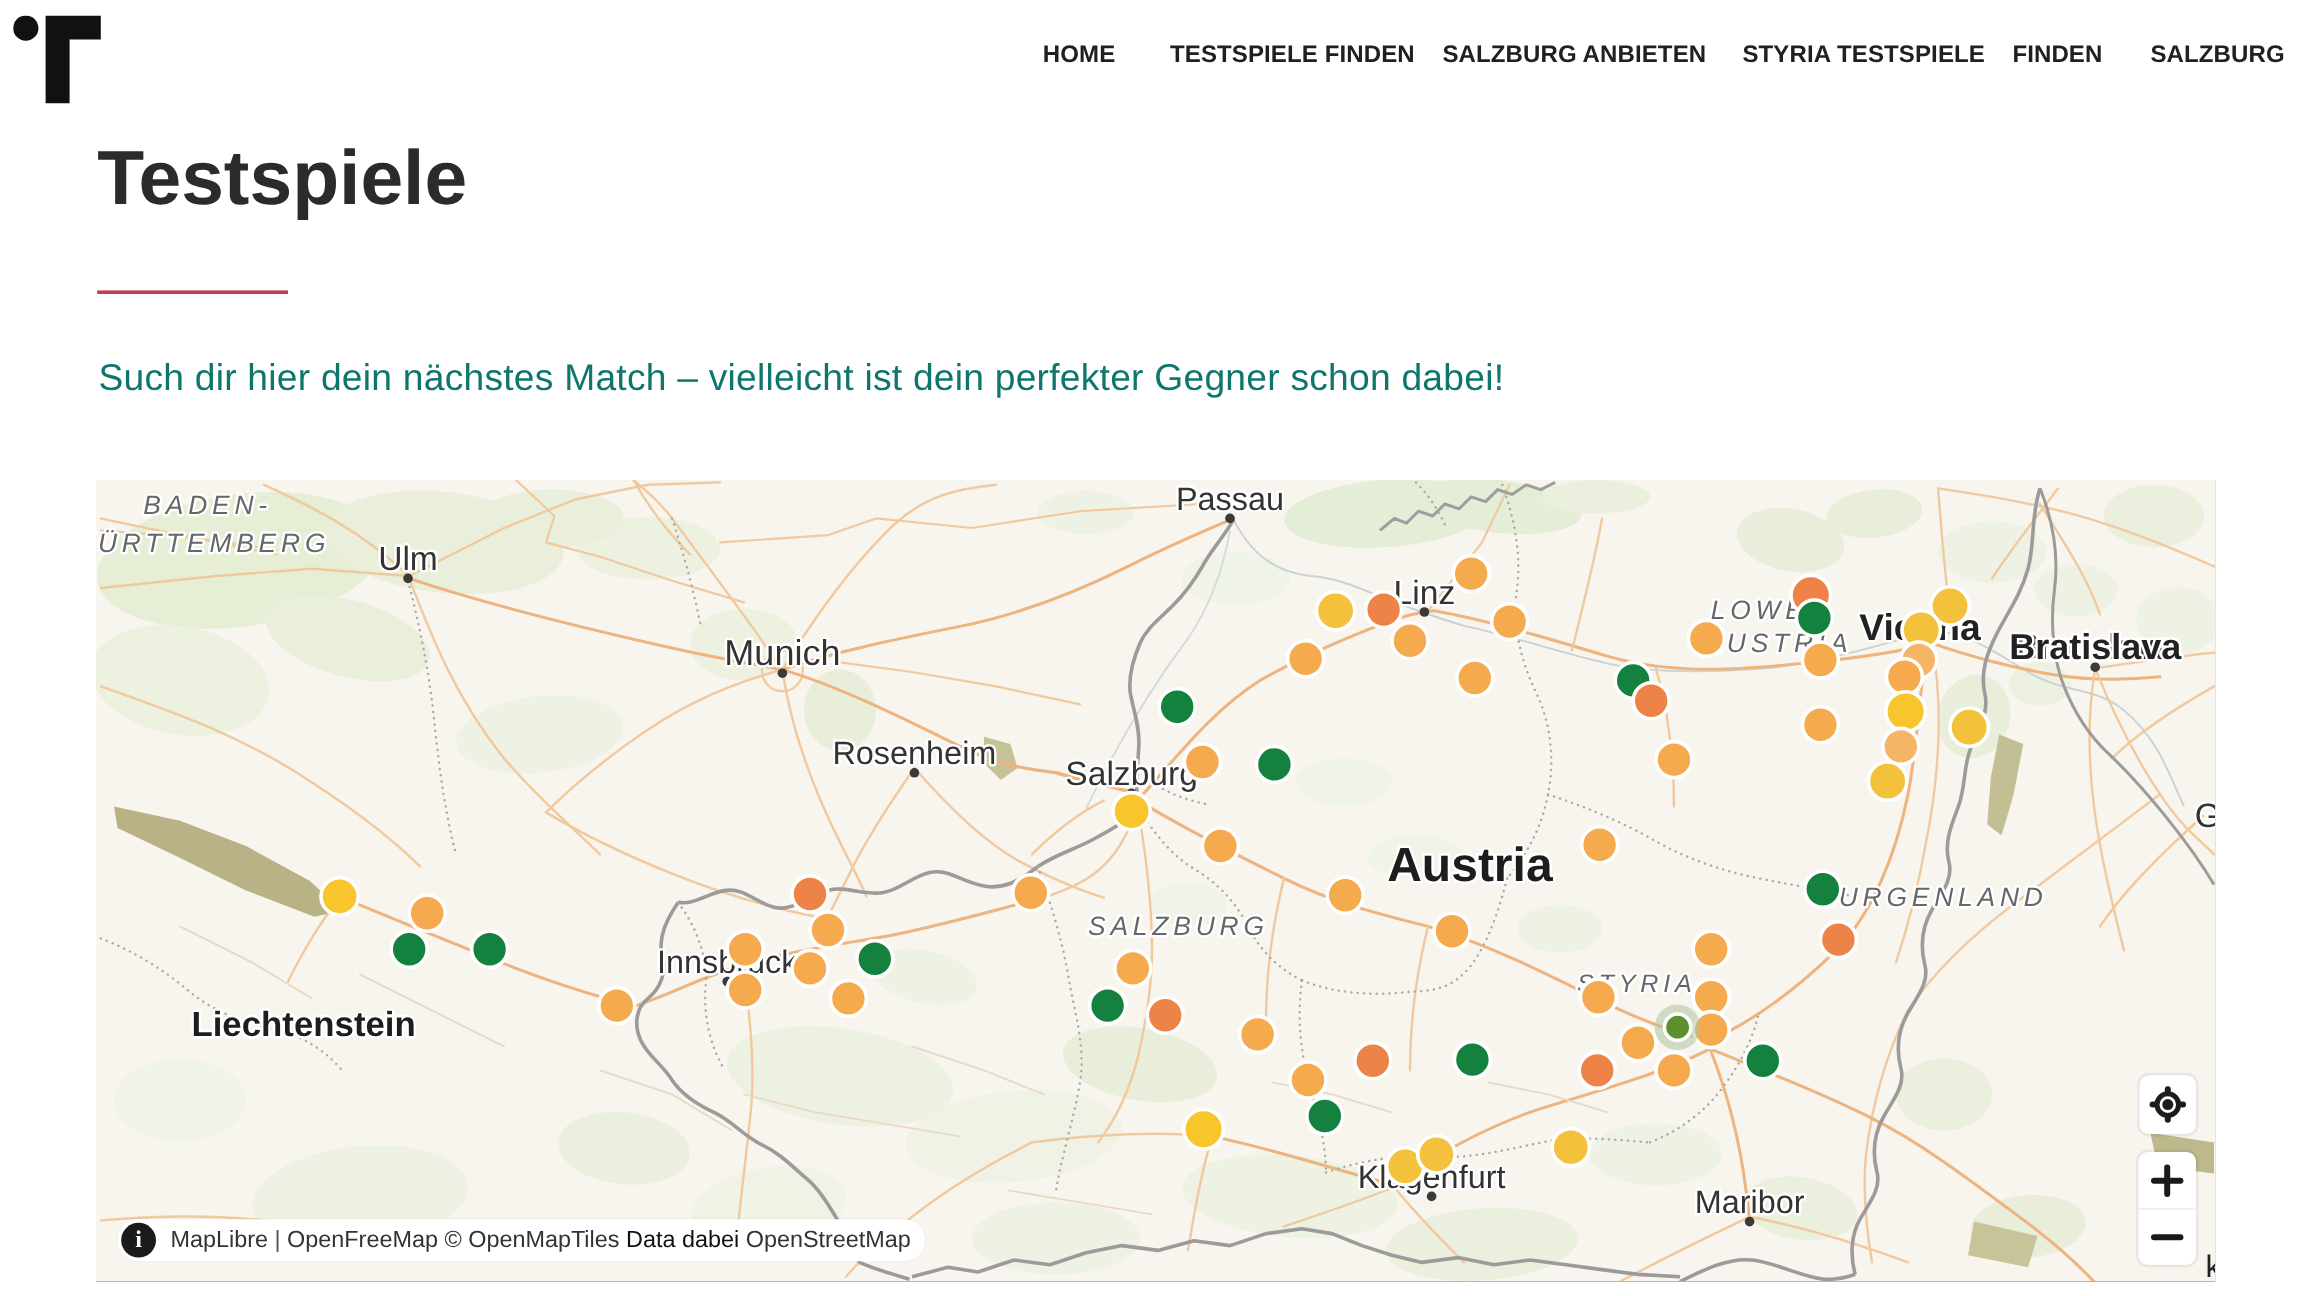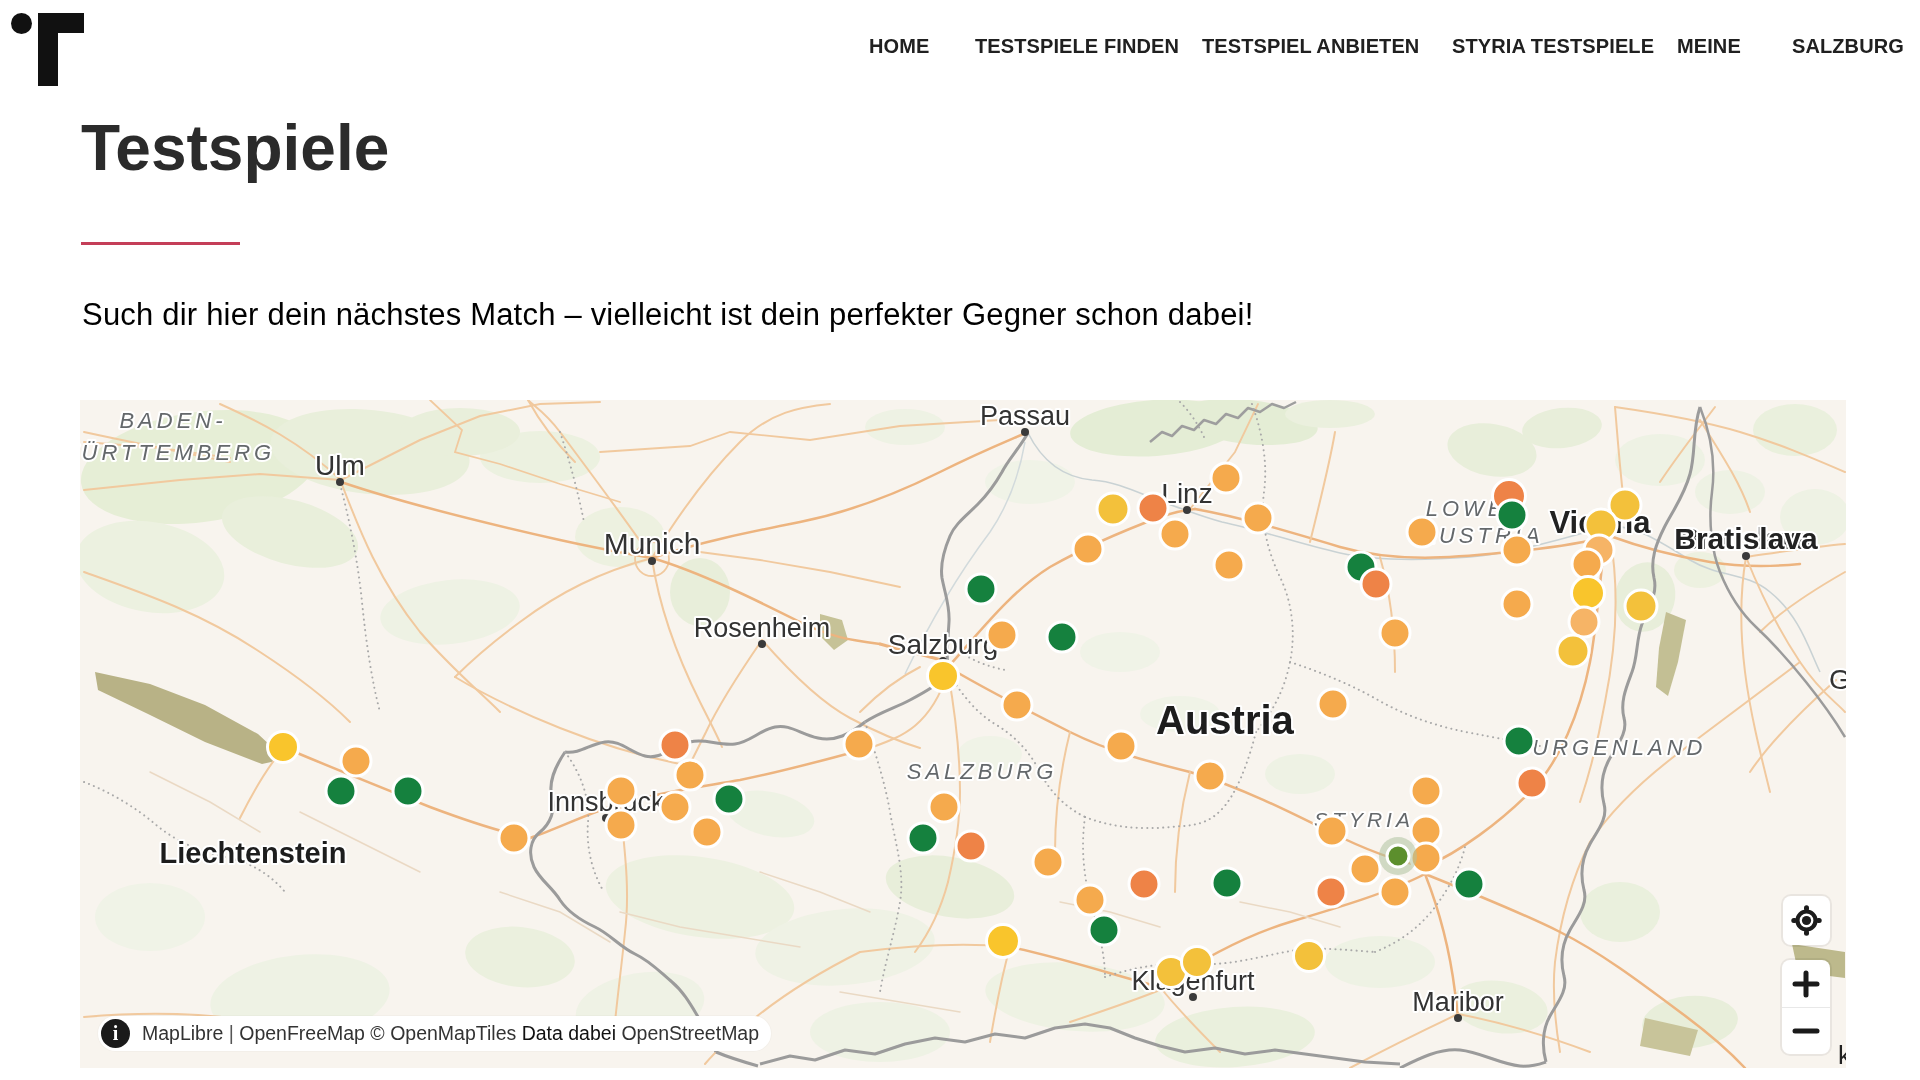--- a/index.html
+++ b/index.html
@@ -7,21 +7,21 @@
   html,body { width:1920px; height:1080px; background:#ffffff; overflow:hidden;
     font-family:"Liberation Sans", sans-serif; }
   .abs { position:absolute; }
   #nav { position:absolute; top:35px; left:0; width:1664px; height:30px;
     font-size:20px; font-weight:bold; color:#202020; letter-spacing:0.1px;padding-left:37px; }
   #nav span { position:absolute; top:0; }
   #h1 { position:absolute; left:81px; top:116px; font-size:64px; font-weight:bold;
     color:#2b2b2b; letter-spacing:0px; line-height:1; }
   #redline { position:absolute; left:81px; top:242px; width:159px; height:3px;
     background:#c43e58; }
-  #sub { position:absolute; left:82px; top:297px; font-size:31px; color:#000000;
+  #sub { position:absolute; left:82px; top:297px; font-size:31px; color:#0f766e;
     letter-spacing:0.2px; }
   #map { position:absolute; left:80px; top:400px; width:1766px; height:668px;
     overflow:hidden; background:#ef4444; }
   #attrib { position:absolute; left:18px; top:616px; height:35px; background:#ffffff;
     border-radius:18px; display:flex; align-items:center; padding:0 12px 0 3px;
     font-size:19.5px; color:#333; box-shadow:0 0 0 1px rgba(0,0,0,0.02); }
   #attrib .ico { width:29px; height:29px; border-radius:50%; background:#1a1a1a;
     color:#fff; font-weight:bold; font-size:20px; text-align:center; line-height:29px;
     margin-right:12px; font-family:"Liberation Serif",serif; }
   .ctl { position:absolute; background:#fff; border-radius:8px;
@@ -29,23 +29,23 @@
 </style>
 </head>
 <body>
 <svg class="abs" style="left:11px;top:13px" width="80" height="75" viewBox="0 0 80 75">
   <circle cx="10.5" cy="10.5" r="10.5" fill="#111"></circle>
   <path d="M27 0 H73 V20 H47 V73 H27 Z" fill="#111"></path>
 </svg>
 <div id="nav">
     <span style="left:869px">HOME</span>
     <span style="left:975px">TESTSPIELE FINDEN</span>
-    <span style="left:1202px">TESTSPIEL ANBIETEN</span>
+    <span style="left:1202px">SALZBURG ANBIETEN</span>
     <span style="left:1452px">STYRIA TESTSPIELE</span>
-    <span style="left:1677px">MEINE</span>
+    <span style="left:1677px">FINDEN</span>
     <span style="left:1792px">SALZBURG</span>
   </div>
 <div id="h1">Testspiele</div>
 <div id="redline"></div>
 <div id="sub">Such dir hier dein nächstes Match – vielleicht ist dein perfekter Gegner schon dabei!</div>
 <div id="map">
 <svg width="1766" height="668" viewBox="80 388 1766 668" style="position:absolute;left:0;top:0">
 <rect x="80" y="388" width="1766" height="668" fill="#f8f4ee"></rect>
 <ellipse cx="200" cy="455" rx="120" ry="55" fill="#e6eed6" transform="rotate(-8 200 455)"></ellipse>
 <ellipse cx="370" cy="440" rx="100" ry="42" fill="#e9efdb" transform="rotate(6 370 440)"></ellipse>

